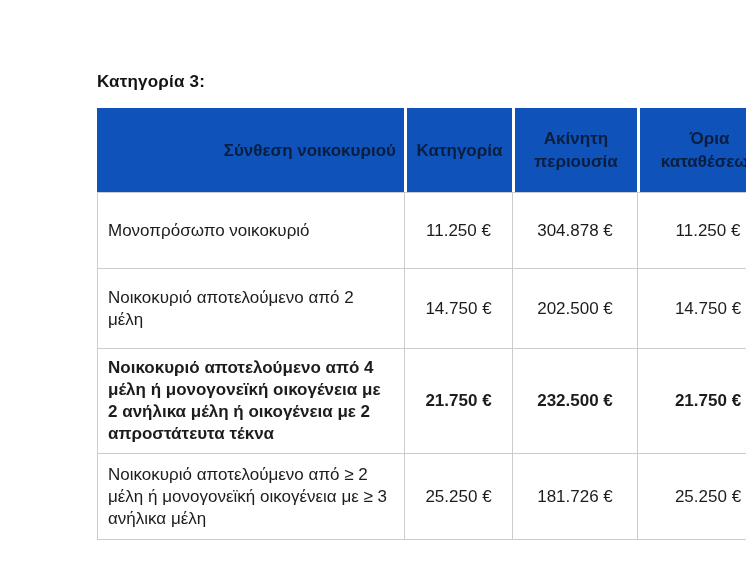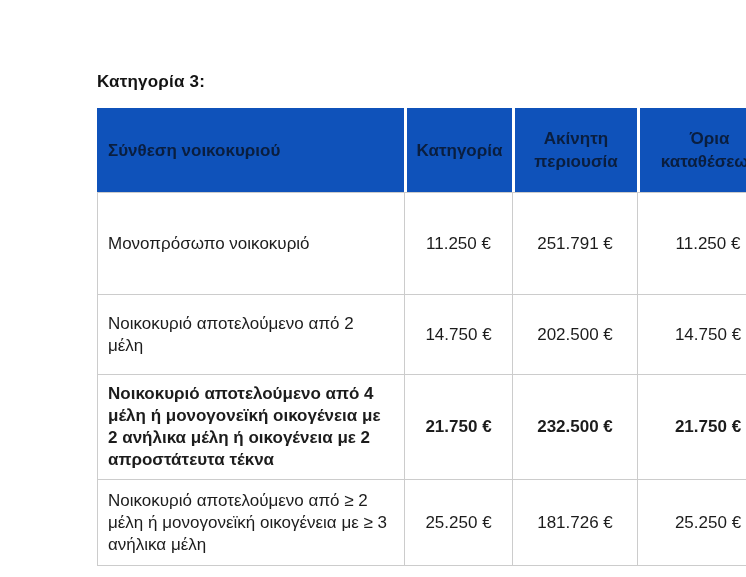--- a/index.html
+++ b/index.html
@@ -33,21 +33,21 @@
     color: #0a1e3f;
     font-size: 17px;
     font-weight: bold;
     vertical-align: middle;
     height: 84px;
     line-height: 23px;
     padding: 4px 8px;
     text-align: center;
   }
   thead th.col-composition {
-    text-align: left;
+    text-align: right;
     padding-left: 11px;
   }
   thead th + th {
     border-left: 3px solid #ffffff;
   }
   
   tbody td {
     background: #ffffff;
     border-left: 1px solid #cccccc;
     border-bottom: 1px solid #cccccc;
@@ -58,21 +58,21 @@
     text-align: center;
     color: #1c1c1c;
   }
   tbody tr:first-child td { border-top: 1px solid #cccccc; }
   tbody td:last-child { border-right: 1px solid #cccccc; }
   tbody td.col-composition {
     text-align: left;
     padding-left: 10px;
     padding-right: 16px;
   }
-  tr.row-h81  td { height: 103px; }
+  tr.row-h81  td { height: 77px; }
   tr.row-h80  td { height: 80px; }
   tr.row-h105 td { height: 105px; }
   tr.row-h104 td { height: 104px; font-weight: bold; }
   tr.row-h86  td { height: 86px; }
 </style>
 </head>
 <body>
 
 <div class="page">
   <h2 class="page-title">Κατηγορία 3:</h2>
@@ -89,21 +89,21 @@
         <th class="col-composition">Σύνθεση νοικοκυριού</th>
         <th>Κατηγορία</th>
         <th>Ακίνητη περιουσία</th>
         <th>Όρια καταθέσεων</th>
       </tr>
     </thead>
     <tbody>
       <tr class="row-h81">
         <td class="col-composition">Μονοπρόσωπο νοικοκυριό</td>
         <td>11.250 €</td>
-        <td>251.791 €</td>
+        <td>304.878 €</td>
         <td>11.250 €</td>
       </tr>
       <tr class="row-h80">
         <td class="col-composition">Νοικοκυριό αποτελούμενο από 2 μέλη</td>
         <td>14.750 €</td>
         <td>202.500 €</td>
         <td>14.750 €</td>
       </tr>
       <tr class="row-h104">
         <td class="col-composition">Νοικοκυριό αποτελούμενο από 4 μέλη ή μονογονεϊκή οικογένεια με 2 ανήλικα μέλη ή οικογένεια με 2 απροστάτευτα τέκνα</td>

